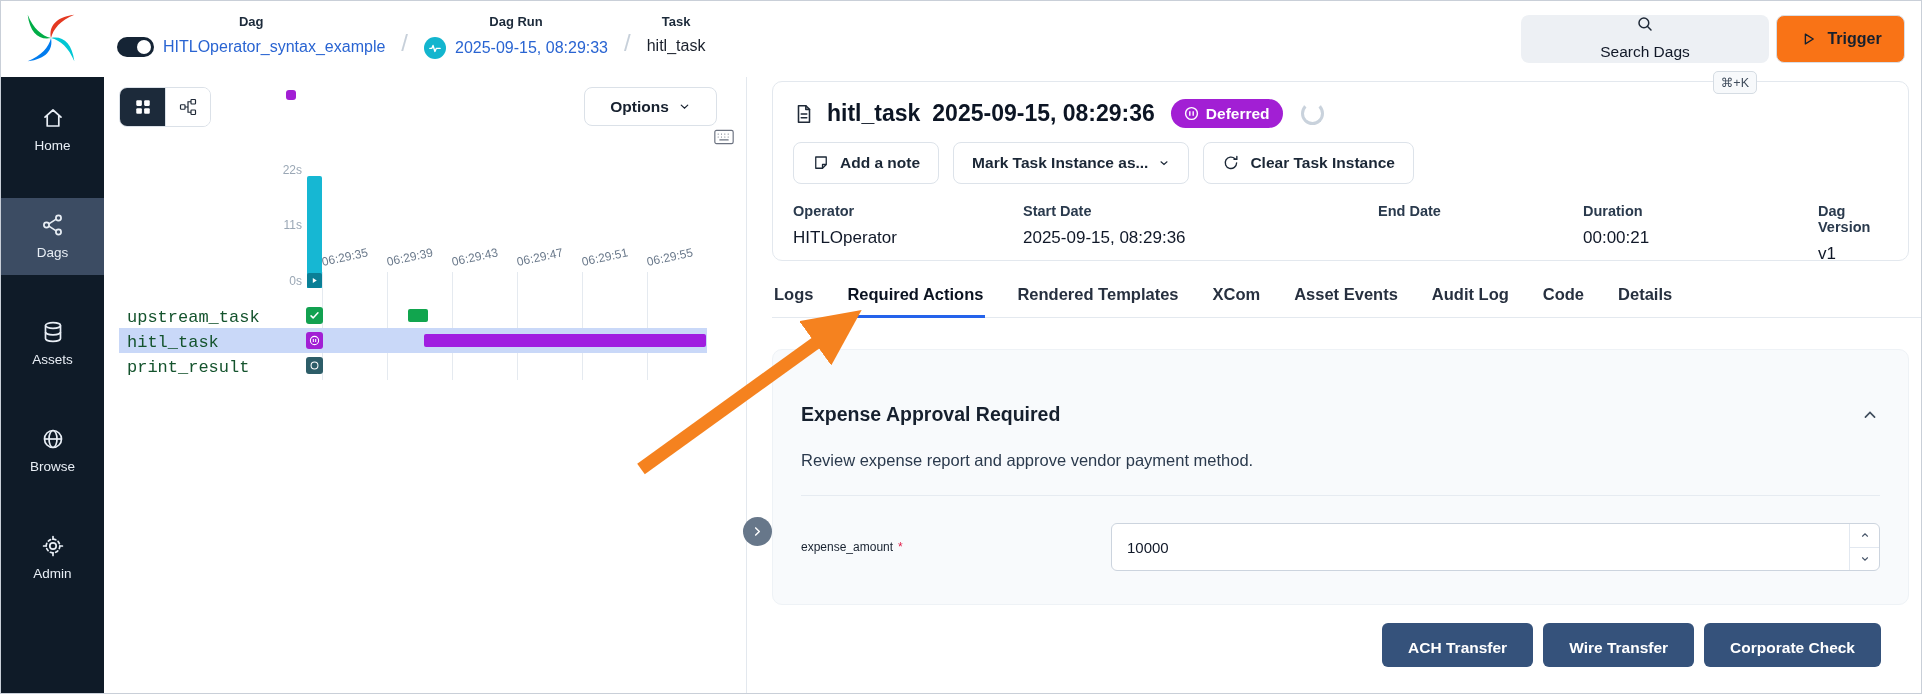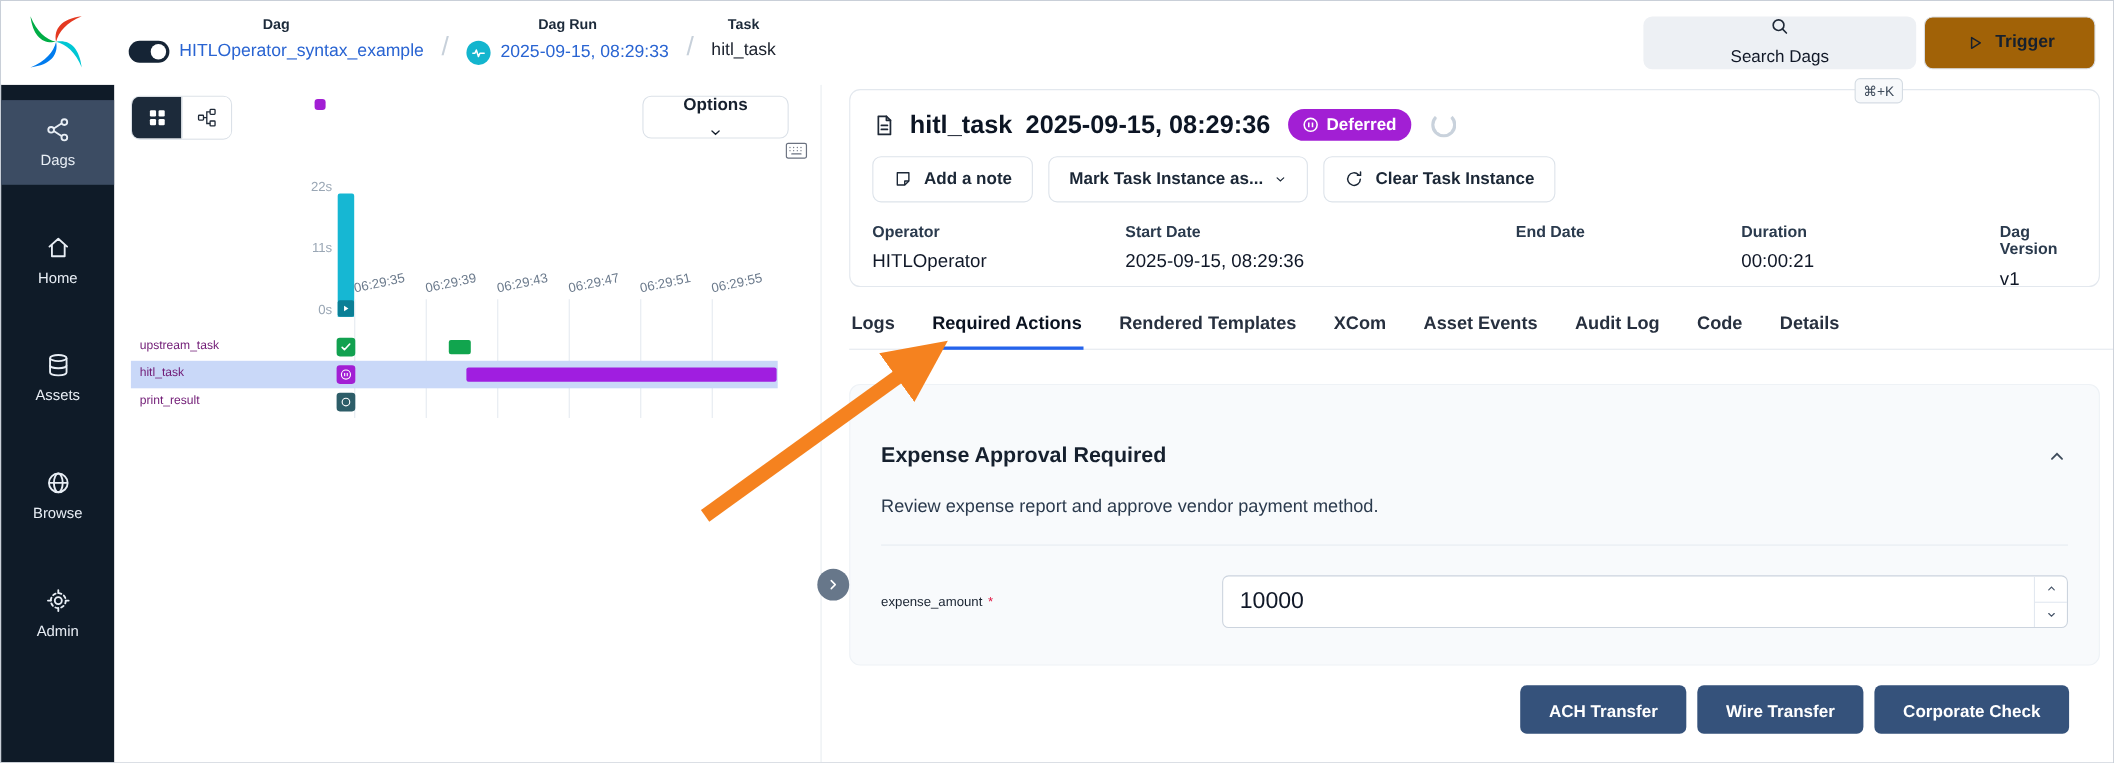--- a/index.html
+++ b/index.html
@@ -14,43 +14,43 @@
   .crumb-label { font-size: 13px; font-weight: 700; color: #1c2a3a; }
   .crumb-value { display: flex; align-items: center; gap: 9px; font-size: 16px; }
   .crumb-sep { font-size: 24px; color: #c7d0da; align-self: center; margin-top: 12px; font-weight: 400; }
   .link { color: #2964d2; cursor: pointer; }
   .toggle { width: 37px; height: 20px; border-radius: 10px; background: #152435; position: relative; }
   .toggle .knob { position: absolute; right: 3px; top: 3px; width: 14px; height: 14px; border-radius: 50%; background: #fff; }
   .run-state-dot { width: 22px; height: 22px; border-radius: 50%; background: #13b5ce; display: flex; align-items: center; justify-content: center; flex: none; }
   .topbar-right { position: absolute; right: 16px; top: 14px; display: flex; gap: 7px; }
   .searchbox { width: 248px; height: 48px; background: #edf0f4; border-radius: 8px; display: flex; align-items: center; gap: 10px; padding: 0 12px; font-size: 15.5px; font-weight: 500; color: #111827; cursor: pointer; flex-direction: column; }
   .searchbox kbd { margin-left: auto; background: #f7f9fb; border: 1px solid #d5dce3; border-radius: 5px; padding: 3px 7px; font-size: 12.5px; color: #3f4c5c; font-family: inherit; }
-  .trigger-btn { width: 156px; height: 48px; background: #a16207; border: 1px solid #d9dee5; border-radius: 8px; display: flex; align-items: center; justify-content: center; gap: 10px; font-size: 16px; font-weight: 600; color: #16202e; cursor: pointer; }
+  .trigger-btn { width: 129px; height: 48px; background: #f97316; border: 1px solid #d9dee5; border-radius: 8px; display: flex; align-items: center; justify-content: center; gap: 10px; font-size: 16px; font-weight: 600; color: #16202e; cursor: pointer; }
 
   
   .sidebar { position: absolute; left: 0; top: 76px; width: 103px; bottom: 0; background: #0f1b28; display: flex; flex-direction: column; padding-top: 14px; gap: 30px; }
   .nav-item { display: flex; flex-direction: column; align-items: center; gap: 8px; padding: 15px 0; color: #e8eef5; font-size: 13.5px; cursor: pointer; }
   .nav-item.active { background: #3c4c63; }
 
   
   .left-panel { position: absolute; left: 103px; top: 76px; width: 643px; bottom: 0; background: #fff; border-right: 1px solid #e3e8ee; }
   .view-toggle { position: absolute; left: 15px; top: 10px; display: flex; border: 1px solid #dbe1e8; border-radius: 8px; overflow: hidden; }
   .vt-btn { width: 45px; height: 38px; display: flex; align-items: center; justify-content: center; background: #fff; color: #1f2937; cursor: pointer; }
   .vt-btn.selected { background: #1c2a3a; color: #fff; }
   .vt-btn + .vt-btn { border-left: 1px solid #dbe1e8; }
-  .options-btn { position: absolute; left: 480px; top: 10px; width: 133px; height: 39px; border: 1px solid #dbe1e8; border-radius: 8px; background: #fff; display: flex; align-items: center; justify-content: center; gap: 9px; font-size: 15.5px; font-weight: 600; color: #16202e; cursor: pointer; flex-direction: column; }
+  .options-btn { position: absolute; left: 480px; top: 10px; width: 133px; height: 39px; border: 1px solid #dbe1e8; border-radius: 8px; background: #fff; display: flex; align-items: center; justify-content: center; gap: 9px; font-size: 15.5px; font-weight: 600; color: #16202e; cursor: pointer; }
   .kbd-hint { position: absolute; left: 610px; top: 52px; color: #6b7280; cursor: pointer; }
   .run-marker { position: absolute; left: 182px; top: 13px; width: 10px; height: 10px; border-radius: 3px; background: #a21fd4; }
   .dur-tick { position: absolute; left: 148px; width: 50px; text-align: right; font-size: 12px; color: #9aa7b5; }
   .run-bar { position: absolute; left: 203px; top: 99px; width: 15px; height: 112px; background: #16b7d3; border-radius: 2px 2px 0 0; cursor: pointer; }
   .run-chip { position: absolute; left: 203px; top: 196px; width: 15px; height: 15px; background: #0a7f96; border-radius: 2px; display: flex; align-items: center; justify-content: center; cursor: pointer; }
   .gridline { position: absolute; top: 195px; width: 1px; height: 108px; background: #e5eaf0; }
   .time-tick { position: absolute; top: 178px; font-size: 12px; color: #6b7a8c; transform: rotate(-12deg); transform-origin: left center; white-space: nowrap; }
   .task-row-highlight { position: absolute; left: 15px; top: 251px; width: 588px; height: 25px; background: #c9d8f8; }
-  .task-label { position: absolute; left: 23px; font-size: 11px; color: #701a75; cursor: pointer; }
+  .task-label { position: absolute; left: 23px; font-size: 17px; color: #14532d; cursor: pointer; font-family: Liberation Mono, monospace; }
   .state-chip { position: absolute; left: 202px; width: 17px; height: 17px; border-radius: 3px; display: flex; align-items: center; justify-content: center; cursor: pointer; }
   .chip-success { background: #12a150; }
   .chip-deferred { background: #a21fd4; }
   .chip-scheduled { background: #2d5d68; }
   .bar { position: absolute; height: 13px; border-radius: 2px; cursor: pointer; }
   .bar-success { left: 304px; top: 232px; width: 20px; background: #11a54e; }
   .bar-deferred { left: 320px; top: 257px; width: 282px; background: #a01ee0; }
 
   
   .right-panel { position: absolute; left: 746px; top: 76px; right: 0; bottom: 0; background: #fff; }
@@ -71,21 +71,21 @@
 
   .card { position: absolute; left: 25px; top: 272px; width: 1137px; height: 256px; background: #f8fafc; border: 1px solid #eef2f6; border-radius: 10px; padding: 26px 28px; }
   .card-head { display: flex; align-items: center; justify-content: space-between; margin-top: 27px; }
   .card-title { font-size: 19.5px; font-weight: 600; color: #16202e; }
   .card-desc { margin-top: 25px; font-size: 16.5px; color: #2b3a4d; }
   .card hr { border: none; border-top: 1px solid #e6ebf1; margin-top: 25px; }
   .form-row { margin-top: 27px; display: flex; align-items: center; }
   .field-label { width: 310px; font-size: 12px; color: #182230; }
   .req { color: #e11d48; margin-left: 5px; }
   .num-wrap { position: relative; flex: 1; height: 48px; }
-  .num-input { width: 100%; height: 100%; border: 1px solid #ccd4de; border-radius: 6px; background: #fff; font-size: 21px; font-family: inherit; color: #101828; padding: 0 44px 0 15px; outline: none; }
+  .num-input { width: 100%; height: 100%; border: 1px solid #ccd4de; border-radius: 6px; background: #fff; font-size: 15px; font-family: inherit; color: #101828; padding: 0 44px 0 15px; outline: none; }
   .stepper { position: absolute; right: 1px; top: 1px; bottom: 1px; width: 30px; border-left: 1px solid #e2e8f0; display: flex; flex-direction: column; }
   .step { flex: 1; display: flex; align-items: center; justify-content: center; color: #475569; cursor: pointer; background: transparent; border: none; }
   .step + .step { border-top: 1px solid #e2e8f0; }
 
   .actions-row { position: absolute; left: 25px; top: 546px; width: 1137px; display: flex; justify-content: flex-end; gap: 10px; padding-right: 28px; }
   .action-btn { height: 44px; padding: 16px 26px; border: none; border-radius: 6px; background: #35527b; color: #fff; font-size: 15.5px; font-weight: 600; font-family: inherit; cursor: pointer; }
 
   .panel-handle { position: absolute; left: 742px; top: 516px; width: 29px; height: 29px; border-radius: 50%; background: #67778a; z-index: 10; display: flex; align-items: center; justify-content: center; cursor: pointer; }
   .annotation-arrow { position: absolute; inset: 0; pointer-events: none; z-index: 40; }
   svg { display: block; }
@@ -158,38 +158,38 @@
           <svg width="18" height="18" viewBox="0 0 24 24">
               <path d="M8.5 5.5v13l10.5-6.5z" stroke="#16202e" stroke-width="1.8" fill="none" stroke-linejoin="round"></path>
             </svg>
         </span>
         <span>Trigger</span>
       </button>
     </div>
   </div>
 
   <nav class="sidebar">
+    <div class="nav-item">
+      <span>
+        <svg width="24" height="24" viewBox="0 0 24 24" stroke="currentColor" stroke-width="1.7" fill="none" stroke-linecap="round" stroke-linejoin="round">
+            <path d="M4 11.2L12 4l8 7.2M6.2 9.8V20h11.6V9.8"></path>
+          </svg>
+      </span>
+      <span>Home</span>
+    </div>
     <div class="nav-item active">
       <span>
         <svg width="24" height="24" viewBox="0 0 24 24" stroke="currentColor" stroke-width="1.7" fill="none">
             <circle cx="5.5" cy="12" r="2.6"></circle>
             <circle cx="17.5" cy="5" r="2.6"></circle>
             <circle cx="17.5" cy="19" r="2.6"></circle>
             <path d="M7.9 10.9l7.3-4.8M7.9 13.1l7.3 4.8"></path>
           </svg>
       </span>
       <span>Dags</span>
-    </div>
-    <div class="nav-item">
-      <span>
-        <svg width="24" height="24" viewBox="0 0 24 24" stroke="currentColor" stroke-width="1.7" fill="none" stroke-linecap="round" stroke-linejoin="round">
-            <path d="M4 11.2L12 4l8 7.2M6.2 9.8V20h11.6V9.8"></path>
-          </svg>
-      </span>
-      <span>Home</span>
     </div>
     <div class="nav-item">
       <span>
         <svg width="24" height="24" viewBox="0 0 24 24" stroke="currentColor" stroke-width="1.7" fill="none">
             <ellipse cx="12" cy="5.5" rx="7.5" ry="2.8"></ellipse>
             <path d="M4.5 5.5v13c0 1.6 3.4 2.8 7.5 2.8s7.5-1.2 7.5-2.8v-13"></path>
             <path d="M4.5 12c0 1.6 3.4 2.8 7.5 2.8s7.5-1.2 7.5-2.8"></path>
           </svg>
       </span>
       <span>Assets</span>

